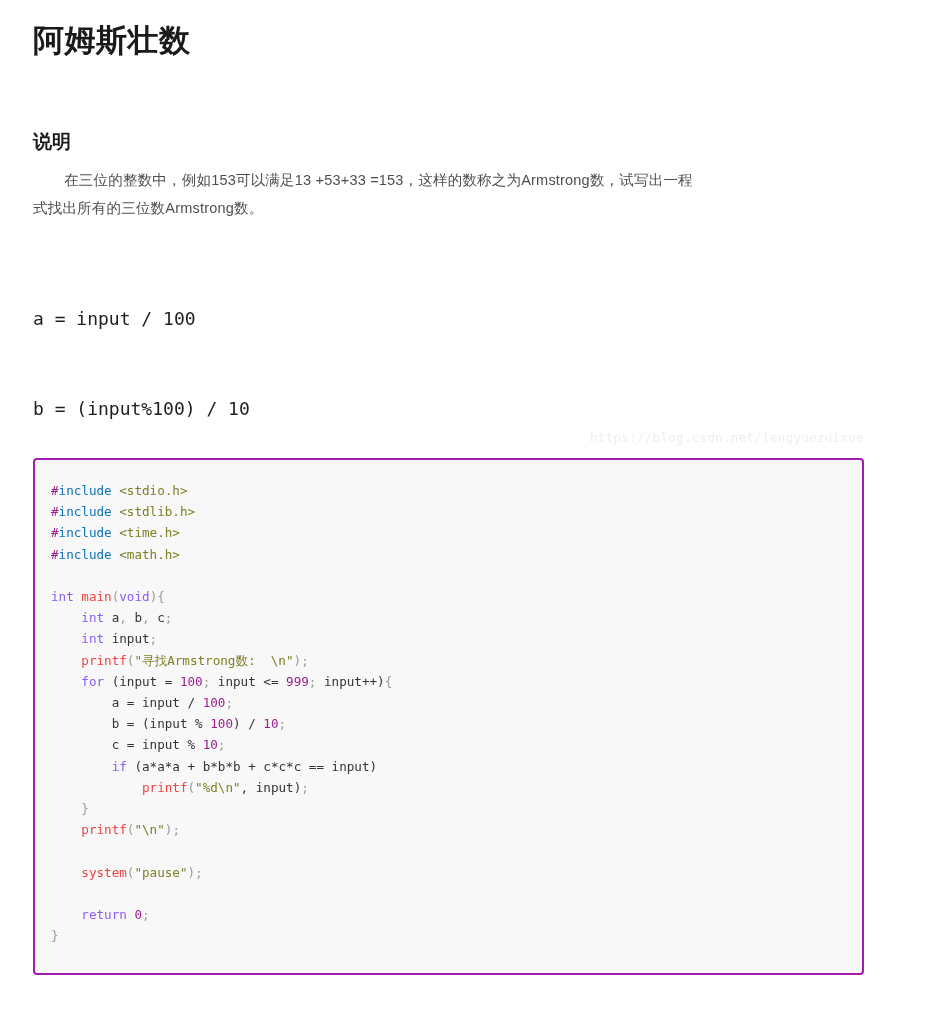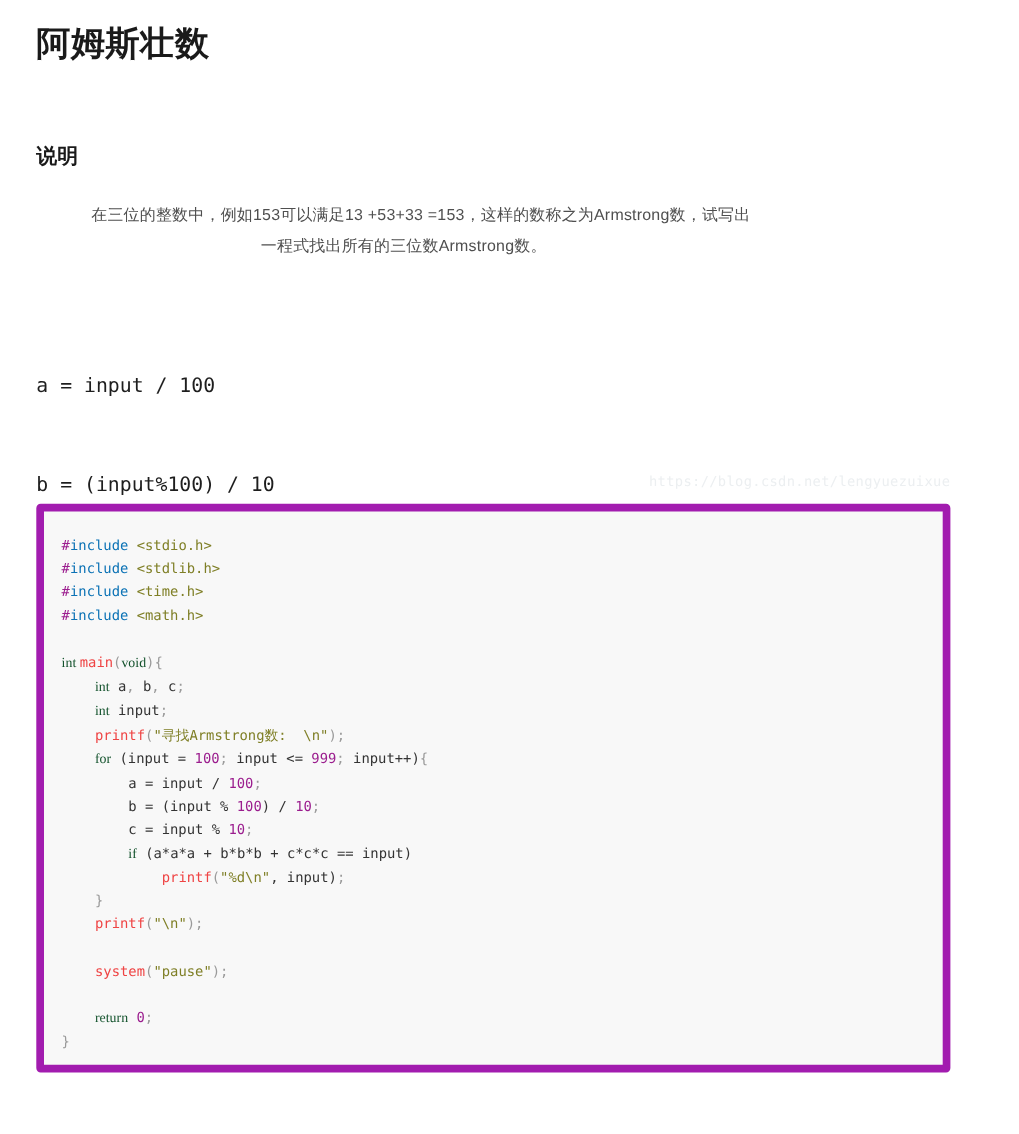--- a/index.html
+++ b/index.html
@@ -39,26 +39,25 @@
     color: #1a1a1a;
     margin: 0;
     font-family: Liberation Serif, serif;
   }
   #heading-shuoming { padding-top: 69px; }
   #heading-jiefa { padding-top: 56px; }
   .body-para {
     font-size: 14.5px;
     line-height: 28px;
     color: #4f4f4f;
-    margin: 16px;
+    margin: 0;
     padding-top: 12px;
     text-indent: 2.15em;
     max-width: 831px;
     letter-spacing: 0.2px;
-    text-align: center;
   }
   #para-shuoming { padding-top: 11px; }
   #para-jiefa { padding-top: 12px; }
 
   .formula-block {
     padding-top: 22px;
     font-family: "DejaVu Sans Mono", "Liberation Mono", monospace;
     font-size: 18px;
     line-height: 30px;
     color: #1e1e1e;
@@ -79,40 +78,40 @@
   }
 
   .code-block {
     position: absolute;
     left: 33px;
     top: 458px;
     width: 831px;
     height: 517px;
     box-sizing: border-box;
     background: #f8f8f8;
-    border: 7px solid #a21caf;
+    border: 2px solid #a21caf;
     border-radius: 4px;
     padding: 20px 0 20px 0;
     overflow: hidden;
   }
   .code-inner {
     font-family: "DejaVu Sans Mono", "Liberation Mono", monospace;
     font-size: 12.6px;
     line-height: 21.2px;
     white-space: pre;
     padding-left: 16px;
     color: #333333;
   }
   .cl { display: block; min-height: 21.2px; }
 
   
   .tok-hash     { color: #9b1d8e; }
   .tok-pre      { color: #0b72b5; }
   .tok-inc      { color: #7f7f26; }
-  .tok-kw       { color: #14532d; font-family: Liberation Serif, serif; }
+  .tok-kw       { color: #8b5cf6; }
   .tok-fn       { color: #ef4444; }
   .tok-str      { color: #7f7f26; }
   .tok-num      { color: #9b1d8e; }
   .tok-plain    { color: #333333; }
   .tok-punct    { color: #9a9a9a; }
   .tok-brace    { color: #9a9a9a; }
 </style>
 </head>
 <body>
 

